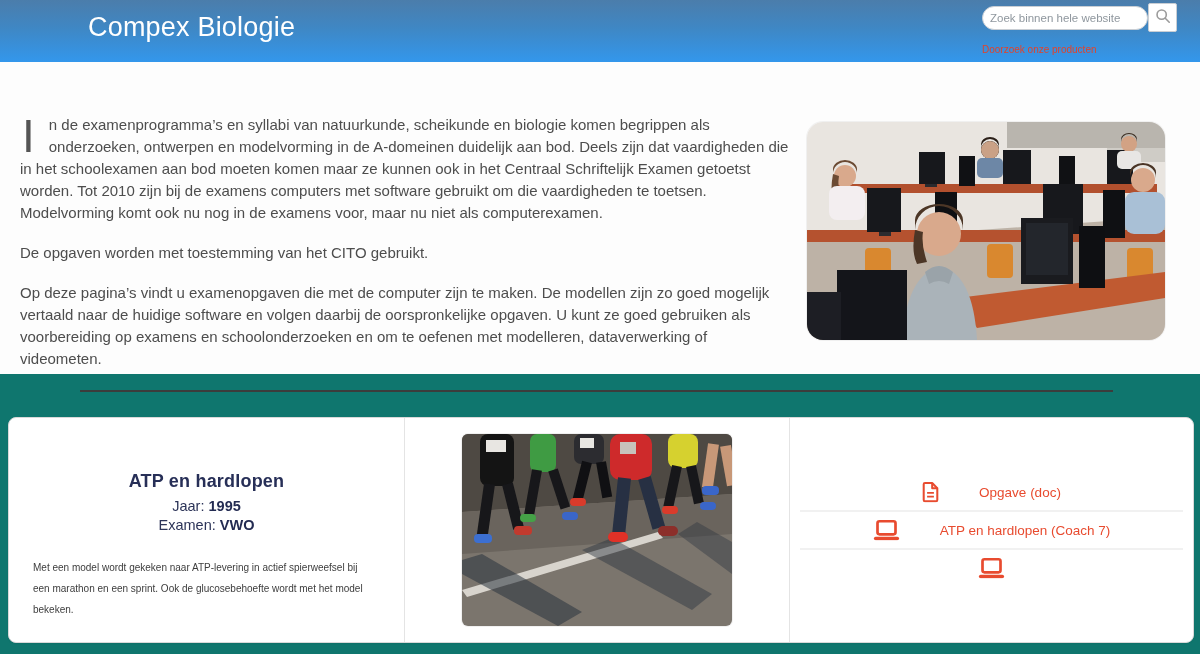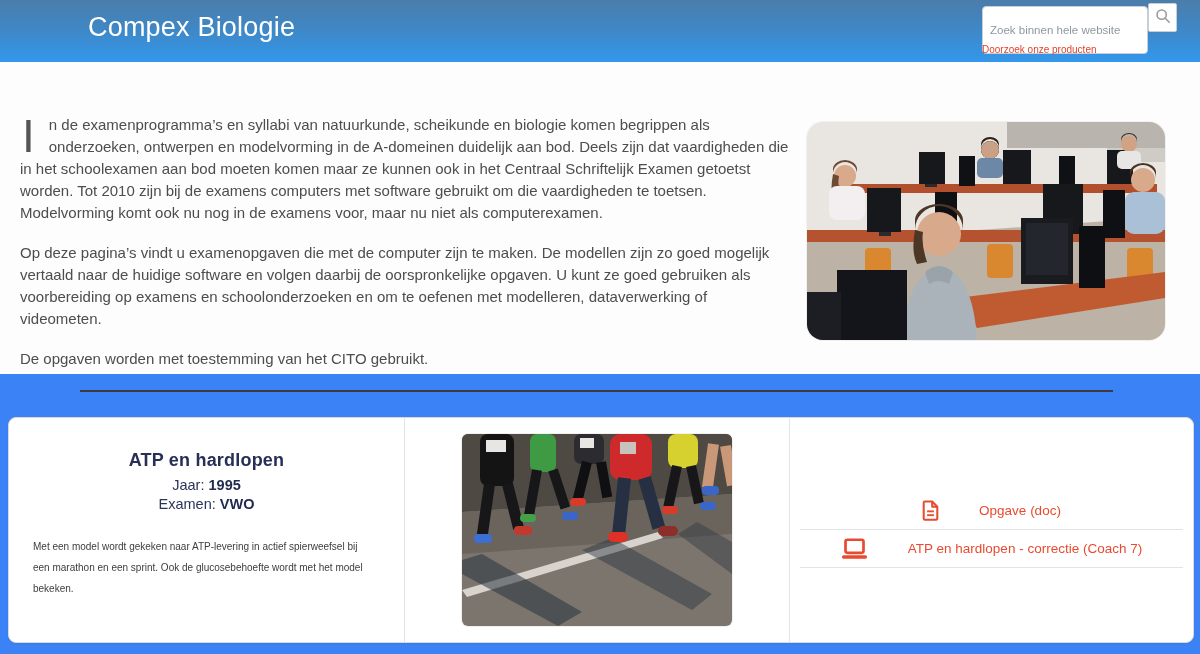--- a/index.html
+++ b/index.html
@@ -1,26 +1,26 @@
 <!DOCTYPE html>
 <html><head>
 <meta charset="utf-8">
 <style>
   html,body{margin:0;padding:0;}
   body{font-family:"Liberation Sans","DejaVu Sans",sans-serif;background:#f6f6f6;}
-  .page{position:relative;width:1200px;height:654px;overflow:hidden;background:#3b82f6;}
+  .page{position:relative;width:1200px;height:654px;overflow:hidden;background:#0f766e;}
 
   
   .header{position:absolute;top:0;left:0;width:1200px;height:62px;
     background:linear-gradient(180deg,#4b7dab 0%,#3f87c4 45%,#3397ec 100%);}
   .site-title{position:absolute;left:88px;top:12px;margin:0;color:#ffffff;
     font-size:27px;font-weight:500;letter-spacing:.2px;}
   .search-area{position:absolute;right:18px;top:0;width:200px;height:62px;}
   .search-input{position:absolute;left:0;top:6px;width:150px;height:22px;border:1px solid #c9ced4;
-    border-radius:4px;background:#fff;font-size:11.5px;color:#444;padding:12px 7px;outline:none;
+    border-radius:12px;background:#fff;font-size:11.5px;color:#444;padding:0 7px;outline:none;
     font-family:"Liberation Sans","DejaVu Sans",sans-serif;}
   .search-input::placeholder{color:#8f979e;}
   .search-btn{position:absolute;left:166px;top:3px;width:29px;height:29px;background:#fff;
     border:1px solid #c9ced4;border-radius:2px;cursor:pointer;display:flex;align-items:center;justify-content:center;padding:0;}
   .products-link{position:absolute;left:0;top:44px;width:196px;text-align:left;font-size:10px;
     color:#e2432a;text-decoration:none;cursor:pointer;white-space:nowrap;}
 
   
   .intro{position:absolute;top:62px;left:0;width:1200px;height:312px;background:#fdfdfd;}
   .intro-text{position:absolute;left:20px;top:52px;width:772px;color:#4d4d4d;font-size:15px;line-height:22px;}
@@ -31,21 +31,21 @@
 
   
   .section-divider{position:absolute;top:390px;left:80px;width:1033px;height:2px;background:#3c3c3c;border:none;margin:0;}
 
   
   .card{position:absolute;top:417px;left:8px;width:1184px;height:224px;background:#ffffff;
     border:1px solid #d9d9d9;border-radius:8px;box-shadow:0 1px 2px rgba(0,0,0,.05);}
   .vdiv{position:absolute;top:0;bottom:0;width:1px;background:#e4e4e4;}
   .vdiv.v1{left:395px;} .vdiv.v2{left:780px;}
   .col-info{position:absolute;left:0;top:0;width:395px;height:100%;}
-  .card-title{margin:32px 0 6px 0;text-align:center;font-size:18px;font-weight:700;color:#272f57;letter-spacing:.2px;}
+  .card-title{margin:53px 0 6px 0;text-align:center;font-size:18px;font-weight:700;color:#272f57;letter-spacing:.2px;}
   .meta-line{text-align:center;font-size:14.5px;color:#2c3458;margin:3px 0;}
   .meta-line b{color:#232b52;}
   .card-desc{margin:24px 32px 0 24px;font-size:10px;line-height:21px;color:#3d3d3d;}
   .col-photo{position:absolute;left:396px;top:0;width:384px;height:100%;display:flex;align-items:center;justify-content:center;}
   .runners-photo{width:270px;height:192px;border-radius:6px;overflow:hidden;box-shadow:0 0 0 1px rgba(0,0,0,.06);}
   .col-links{position:absolute;left:781px;top:50%;transform:translateY(-50%);width:403px;}
   .link-row{display:flex;align-items:center;justify-content:center;gap:9px;height:37px;
     text-decoration:none;color:#e84b2f;font-size:13.5px;cursor:pointer;margin:0 10px;}
   .link-row:nth-child(-n+2){border-bottom:1px solid #e4e4e4;gap:40px;}
   .link-row .ic{flex:0 0 auto;display:flex;}
@@ -67,22 +67,22 @@
             </svg>
         </span>
       </button>
       <a class="products-link">Doorzoek onze producten</a>
     </div>
   </header>
 
   <section class="intro">
     <div class="intro-text">
       <p><span class="dropcap">I</span><span>n de examenprogramma’s en syllabi van natuurkunde, scheikunde en biologie komen begrippen als onderzoeken, ontwerpen en modelvorming in de A-domeinen duidelijk aan bod. Deels zijn dat vaardigheden die in het schoolexamen aan bod moeten komen maar ze kunnen ook in het Centraal Schriftelijk Examen getoetst worden. Tot 2010 zijn bij de examens computers met software gebruikt om die vaardigheden te toetsen. Modelvorming komt ook nu nog in de examens voor, maar nu niet als computerexamen.</span></p>
+      <p>De opgaven worden met toestemming van het CITO gebruikt.</p>
       <p>Op deze pagina’s vindt u examenopgaven die met de computer zijn te maken. De modellen zijn zo goed mogelijk vertaald naar de huidige software en volgen daarbij de oorspronkelijke opgaven. U kunt ze goed gebruiken als voorbereiding op examens en schoolonderzoeken en om te oefenen met modelleren, dataverwerking of videometen.</p>
-      <p>De opgaven worden met toestemming van het CITO gebruikt.</p>
     </div>
 
     <div class="classroom-photo">
       <svg width="358" height="218" viewBox="0 0 358 218" preserveAspectRatio="none">
         <rect width="358" height="218" fill="#e9e5e0"></rect>
         <rect x="200" y="0" width="158" height="26" fill="#b9b5ae"></rect>
         <rect x="300" y="26" width="58" height="14" fill="#cfccc6"></rect>
         <polygon points="0,120 358,95 358,218 0,218" fill="#bdb2a6"></polygon>
 
         <rect x="30" y="62" width="320" height="9" fill="#b2502e"></rect>
@@ -215,18 +215,26 @@
         </span>
         <span>Opgave (doc)</span>
       </a>
       <a class="link-row">
         <span class="ic">
           <svg width="27" height="21" viewBox="0 0 30 23">
               <rect x="5" y="1.8" width="20" height="14.5" rx="2.2" fill="none" stroke="#e84b2f" stroke-width="3"></rect>
               <rect x="1" y="19" width="28" height="4" rx="2" fill="#e84b2f"></rect>
             </svg>
         </span>
-        <span>ATP en hardlopen - correctie (Coach 7)</span>
+        <span>ATP en hardlopen (Coach 7)</span>
       </a>
+      <a class="link-row">
+        <span class="ic">
+          <svg width="27" height="21" viewBox="0 0 30 23">
+              <rect x="5" y="1.8" width="20" height="14.5" rx="2.2" fill="none" stroke="#e84b2f" stroke-width="3"></rect>
+              <rect x="1" y="19" width="28" height="4" rx="2" fill="#e84b2f"></rect>
+            </svg>
+        </span>
+      </a>
     </div>
   </section>
 
 </div>
 
 </body></html>

